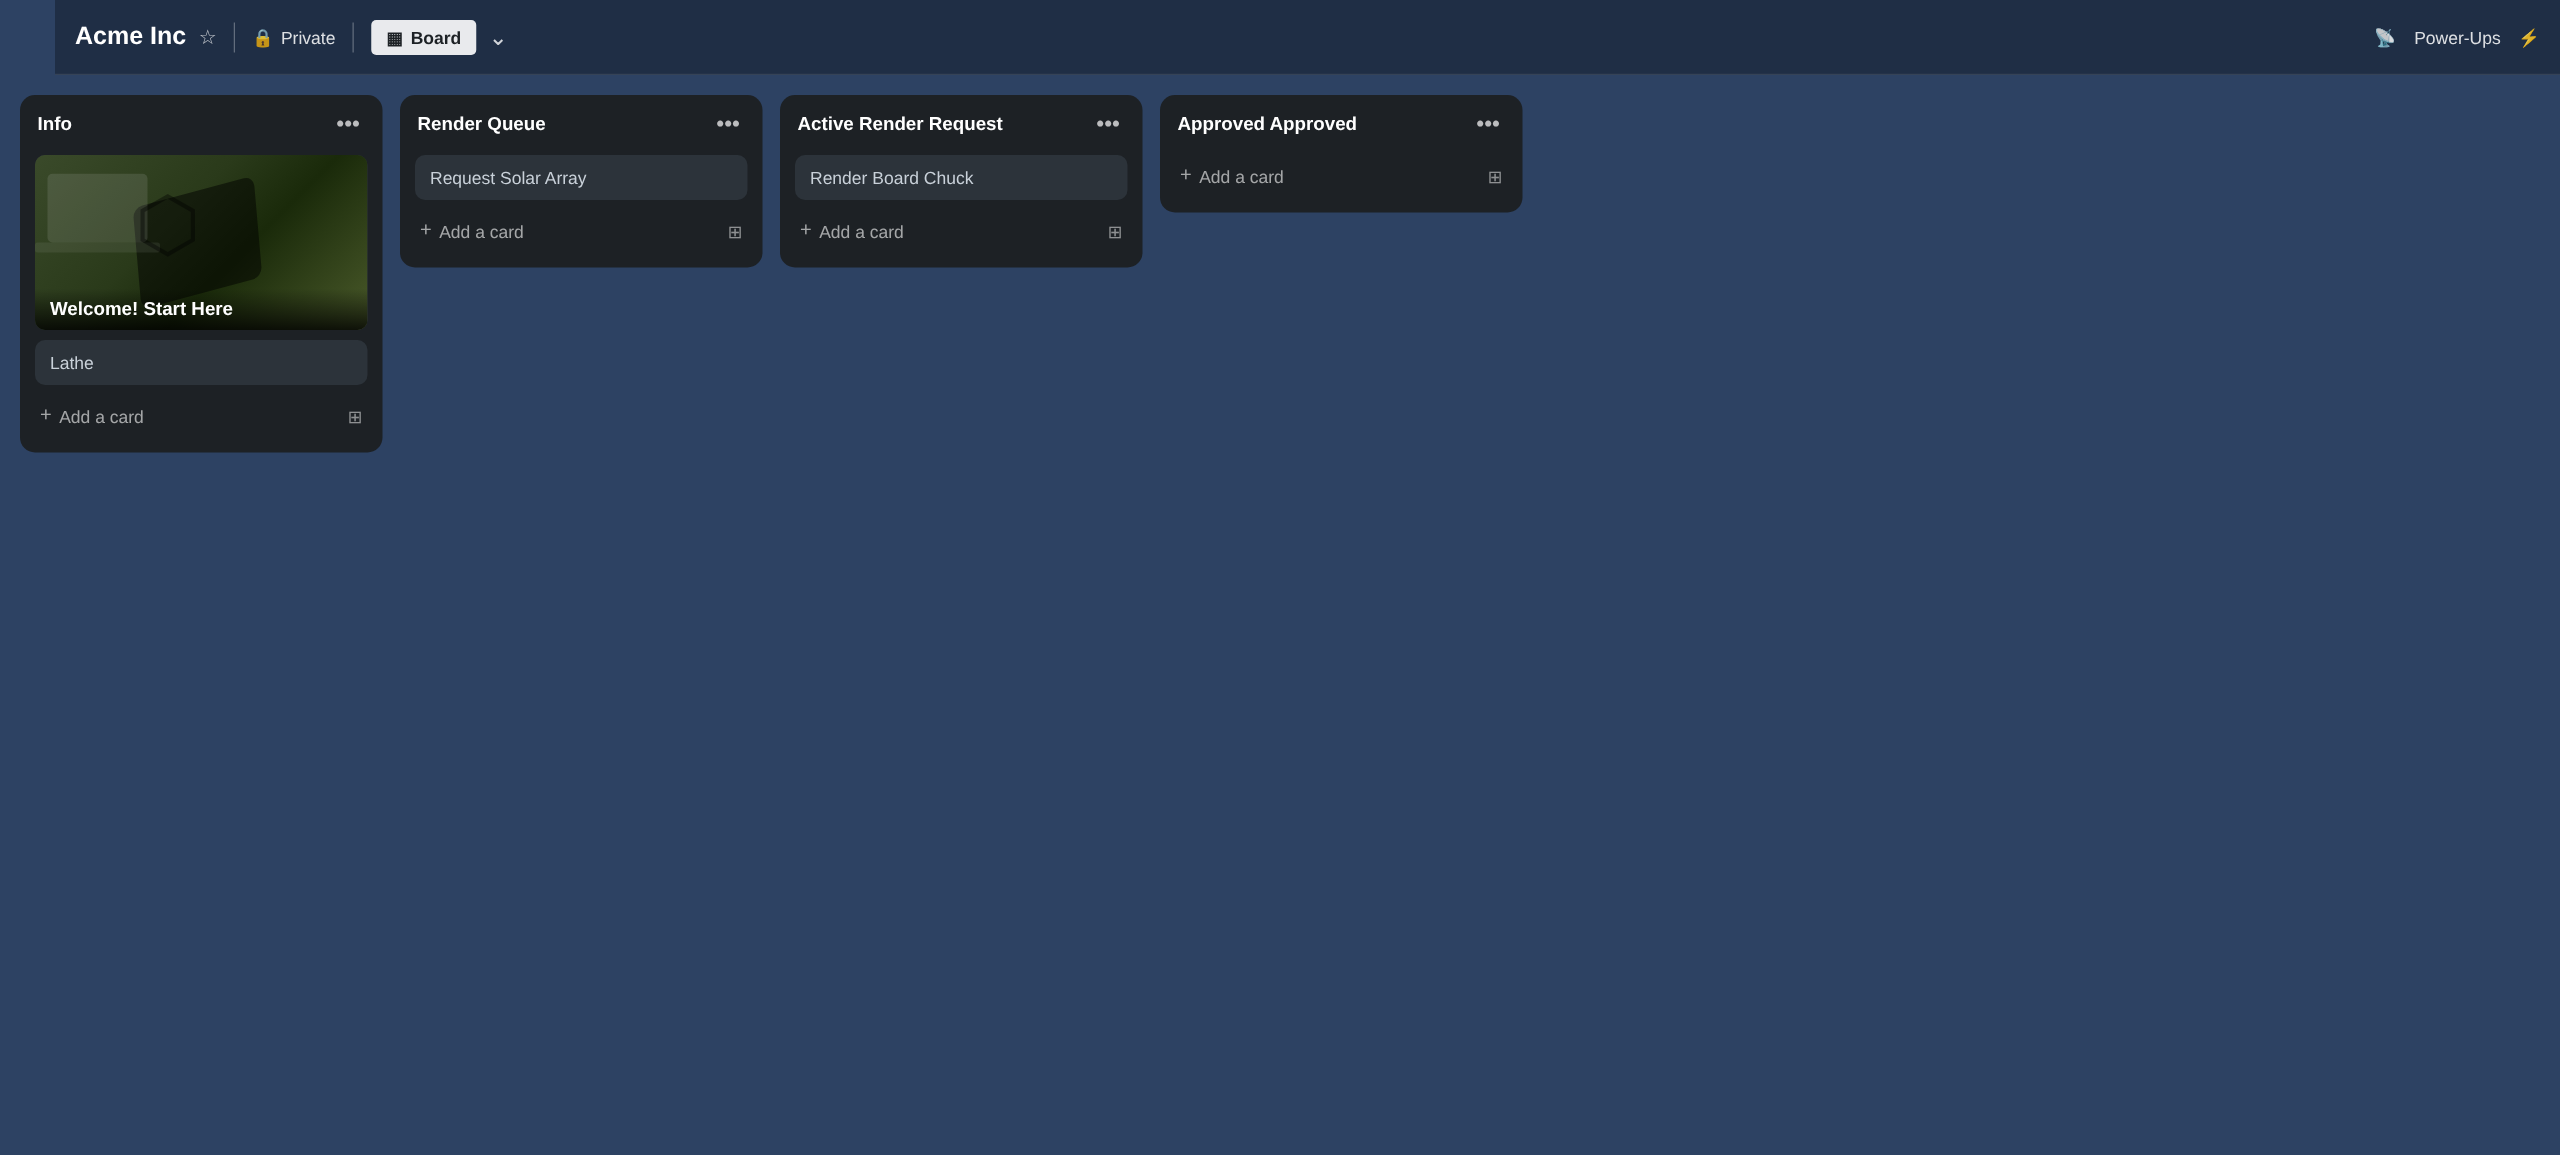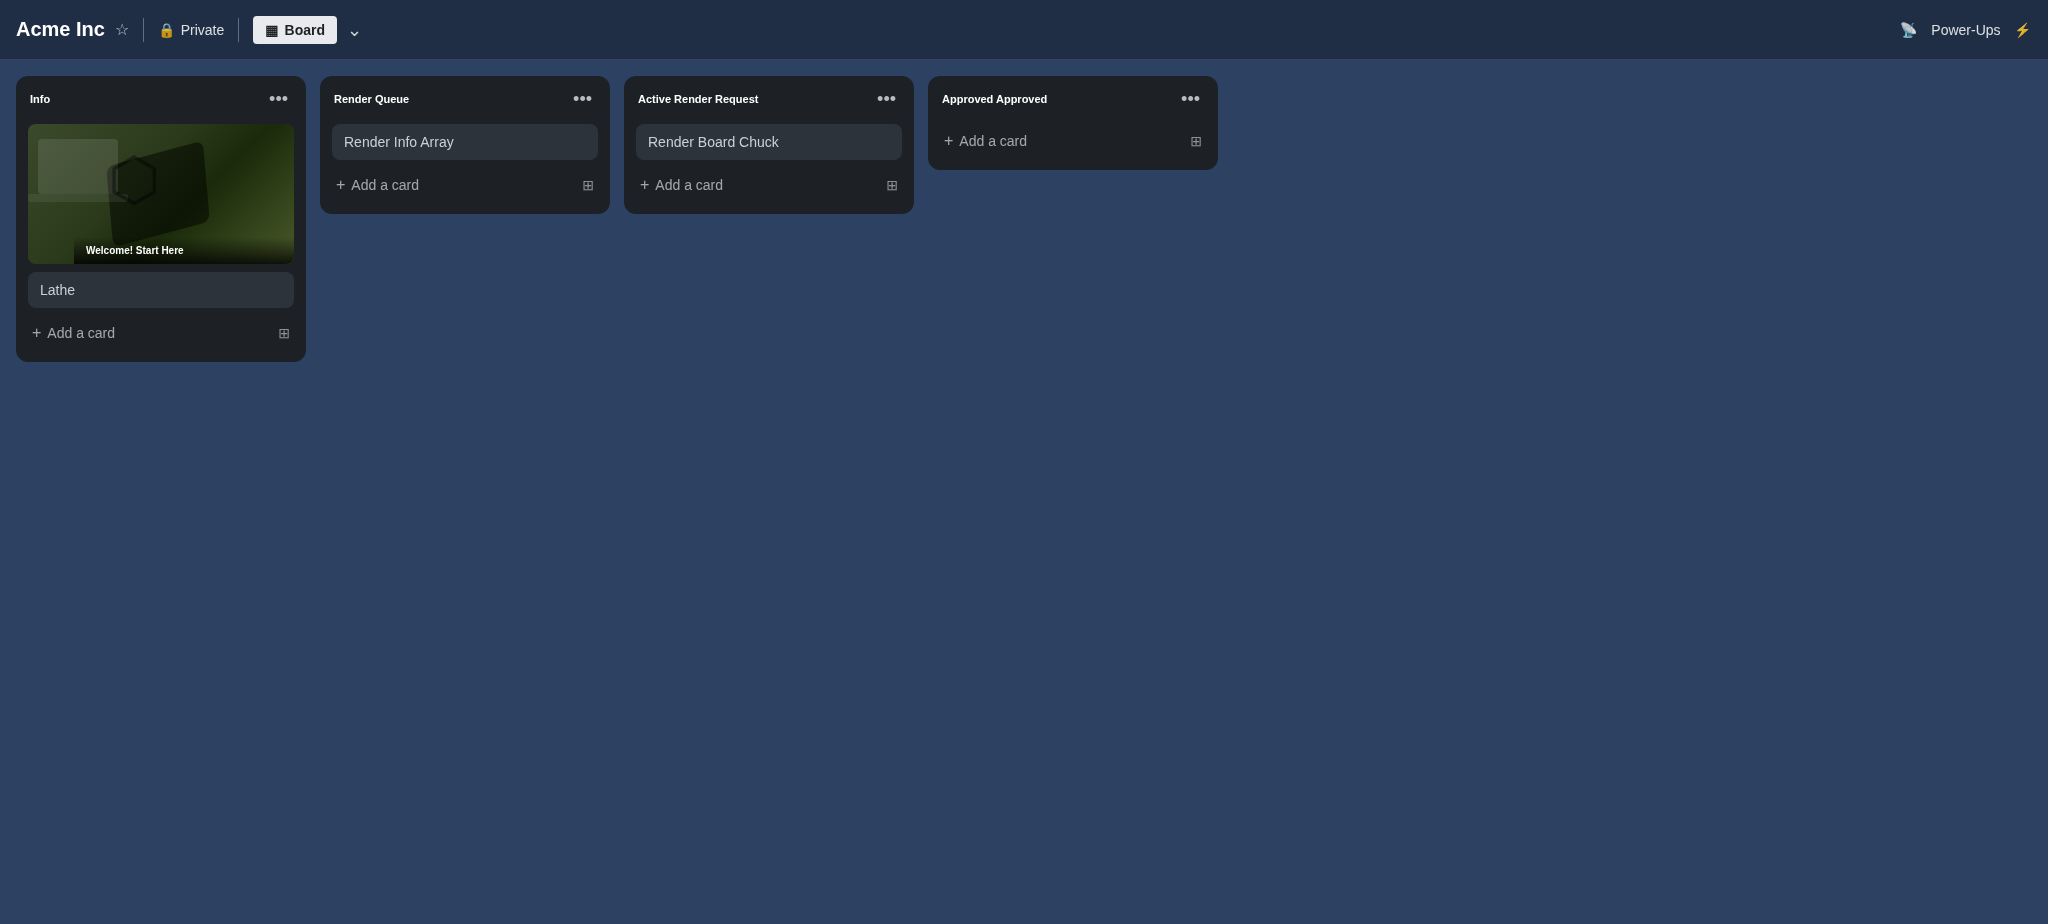--- a/index.html
+++ b/index.html
@@ -12,20 +12,21 @@
 
     
     .header {
       background-color: rgba(0,0,0,0.3);
       height: 60px;
       display: flex;
       align-items: center;
       padding: 0 16px;
       gap: 10px;
       border-bottom: 1px solid rgba(255,255,255,0.1);
+      margin-left: 44px;
     }
     .header-title {
       color: #fff;
       font-size: 20px;
       font-weight: 700;
     }
     .header-icon {
       color: rgba(255,255,255,0.7);
       font-size: 16px;
       cursor: pointer;
@@ -93,21 +94,21 @@
       gap: 8px;
     }
     .column-header {
       display: flex;
       align-items: center;
       justify-content: space-between;
       padding: 0 2px 6px 2px;
     }
     .column-title {
       color: #fff;
-      font-size: 11px;
+      font-size: 15px;
       font-weight: 600;
     }
     .column-menu-btn {
       color: rgba(255,255,255,0.7);
       background: none;
       border: none;
       cursor: pointer;
       font-size: 18px;
       line-height: 1;
       padding: 2px 4px;
@@ -193,23 +194,22 @@
       border-radius: 2px;
     }
     .card-img-label {
       position: absolute;
       bottom: 0;
       left: 0;
       right: 0;
       padding: 8px 12px;
       background: linear-gradient(transparent, rgba(0,0,0,0.8));
       color: #fff;
-      font-size: 10px;
+      font-size: 15px;
       font-weight: 700;
-      margin-left: 46px;
     }
 
     
     .add-card-btn {
       display: flex;
       align-items: center;
       justify-content: space-between;
       padding: 8px 4px;
       color: rgba(255,255,255,0.6);
       background: none;
@@ -286,21 +286,21 @@
     </button>
   </div>
 
   <div class="column">
     <div class="column-header">
       <span class="column-title">Render Queue</span>
       <button class="column-menu-btn">•••</button>
     </div>
 
     <div class="card">
-      <div class="card-text">Render Info Array</div>
+      <div class="card-text">Request Solar Array</div>
     </div>
 
 
 
     <button class="add-card-btn">
       <div class="add-card-left">
         <span class="add-card-icon">+</span>
         <span>Add a card</span>
       </div>
       <span class="template-icon">⊞</span>

